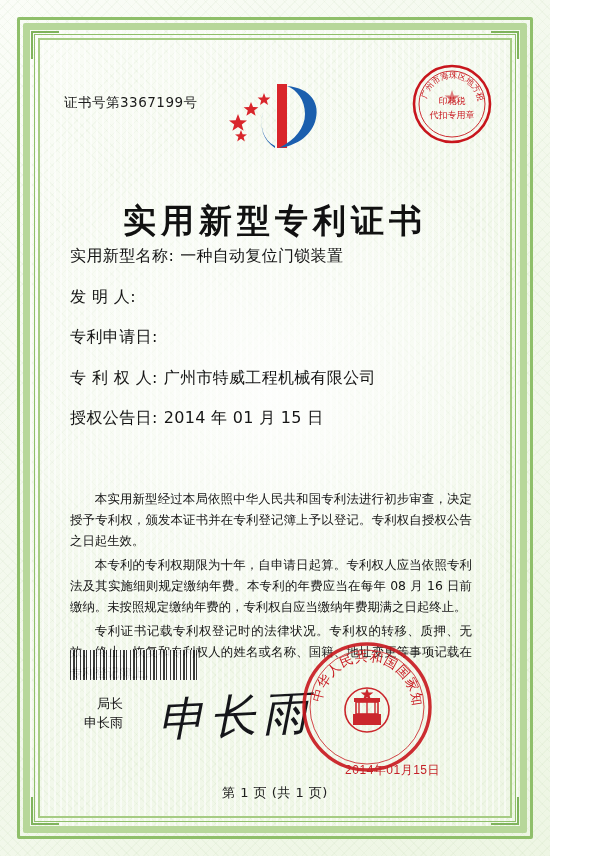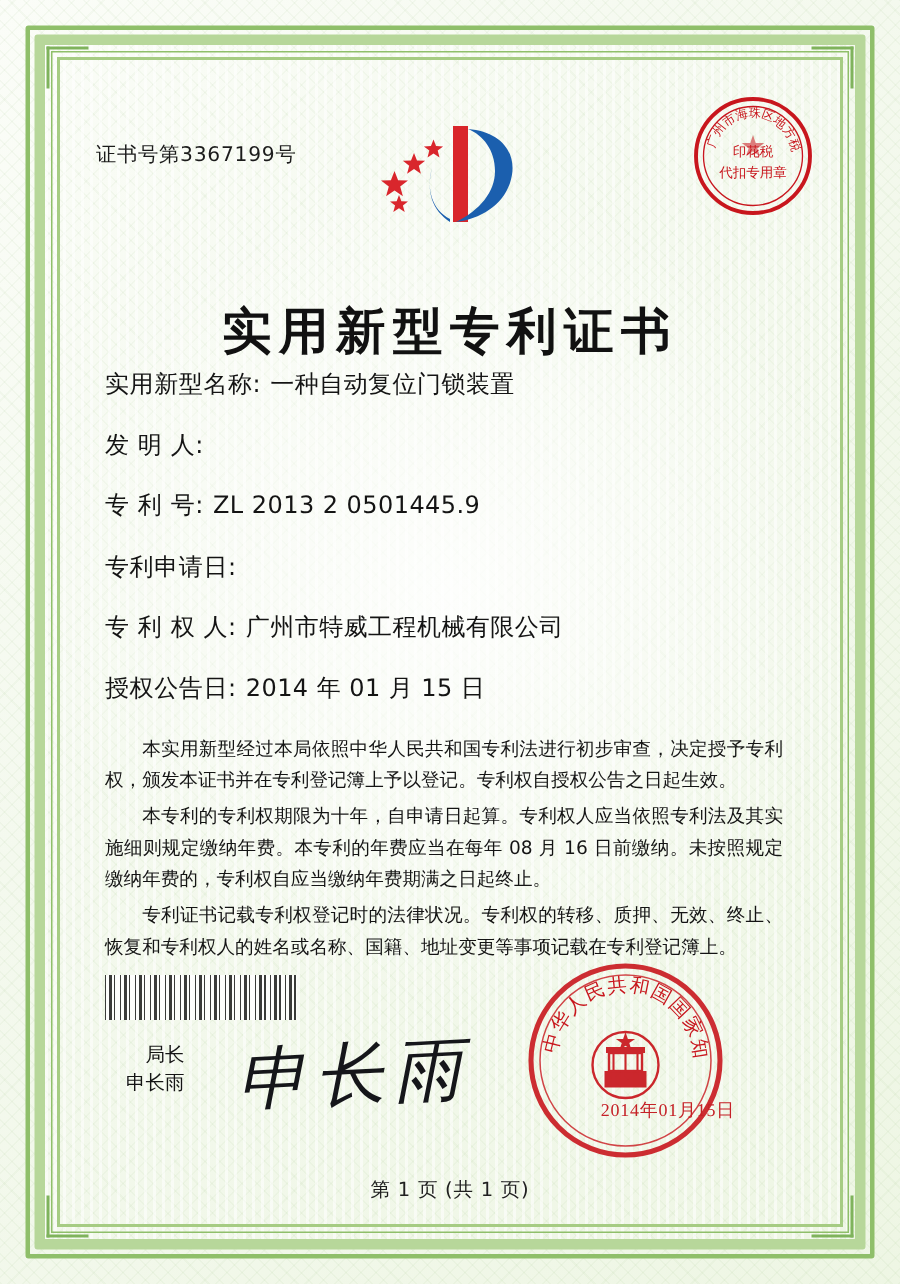--- a/index.html
+++ b/index.html
@@ -8,21 +8,21 @@
   }
   body {
     width: 600px;
     height: 856px;
     font-family: "DejaVu Sans", sans-serif;
     background: #ffffff;
   }
 
   .certificate {
     position: relative;
-    width: 600px;
+    width: 550px;
     height: 856px;
     box-sizing: border-box;
     background:
       linear-gradient(135deg, #fbfdf8 0%, #f4f9ee 40%, #eef6e4 100%);
     overflow: hidden;
   }
 
   
   .bg-texture {
     position: absolute;
@@ -229,25 +229,25 @@
     position: absolute;
     right: 66px;
     top: 590px;
     width: 138px;
     height: 138px;
   }
 
   .seal-date {
     position: absolute;
     right: 62px;
-    top: 684px;
+    top: 714px;
     font-size: 12px;
     color: #c52127;
     letter-spacing: 0.5px;
-    font-family: Liberation Serif, serif;
+    font-family: Liberation Sans, sans-serif;
   }
 
   .page-number {
     position: absolute;
     left: 0;
     right: 0;
     bottom: 6px;
     text-align: center;
     font-size: 13px;
     color: #202020;
@@ -310,24 +310,20 @@
 
     <div class="title">实用新型专利证书</div>
 
     <div class="fields">
       <div class="field-row">
         <span class="field-label">实用新型名称:</span>
         <span class="field-value">一种自动复位门锁装置</span>
       </div>
       <div class="field-row">
         <span class="field-label">发 明 人:</span>
-      </div>
-      <div class="field-row">
-        <span class="field-label">专 利 号:</span>
-        <span class="field-value">ZL 2013 2 0501445.9</span>
       </div>
       <div class="field-row">
         <span class="field-label">专利申请日:</span>
       </div>
       <div class="field-row">
         <span class="field-label">专 利 权 人:</span>
         <span class="field-value">广州市特威工程机械有限公司</span>
       </div>
       <div class="field-row">
         <span class="field-label">授权公告日:</span>

